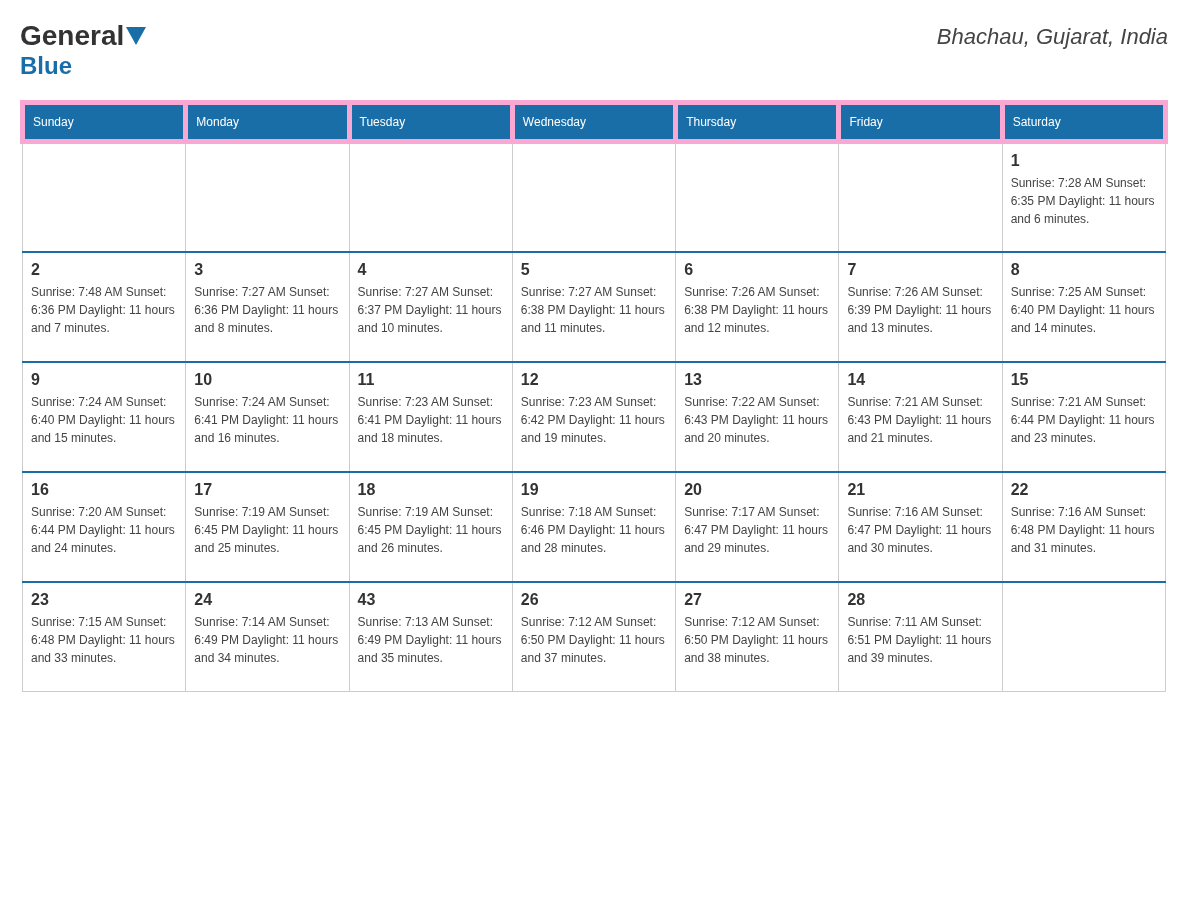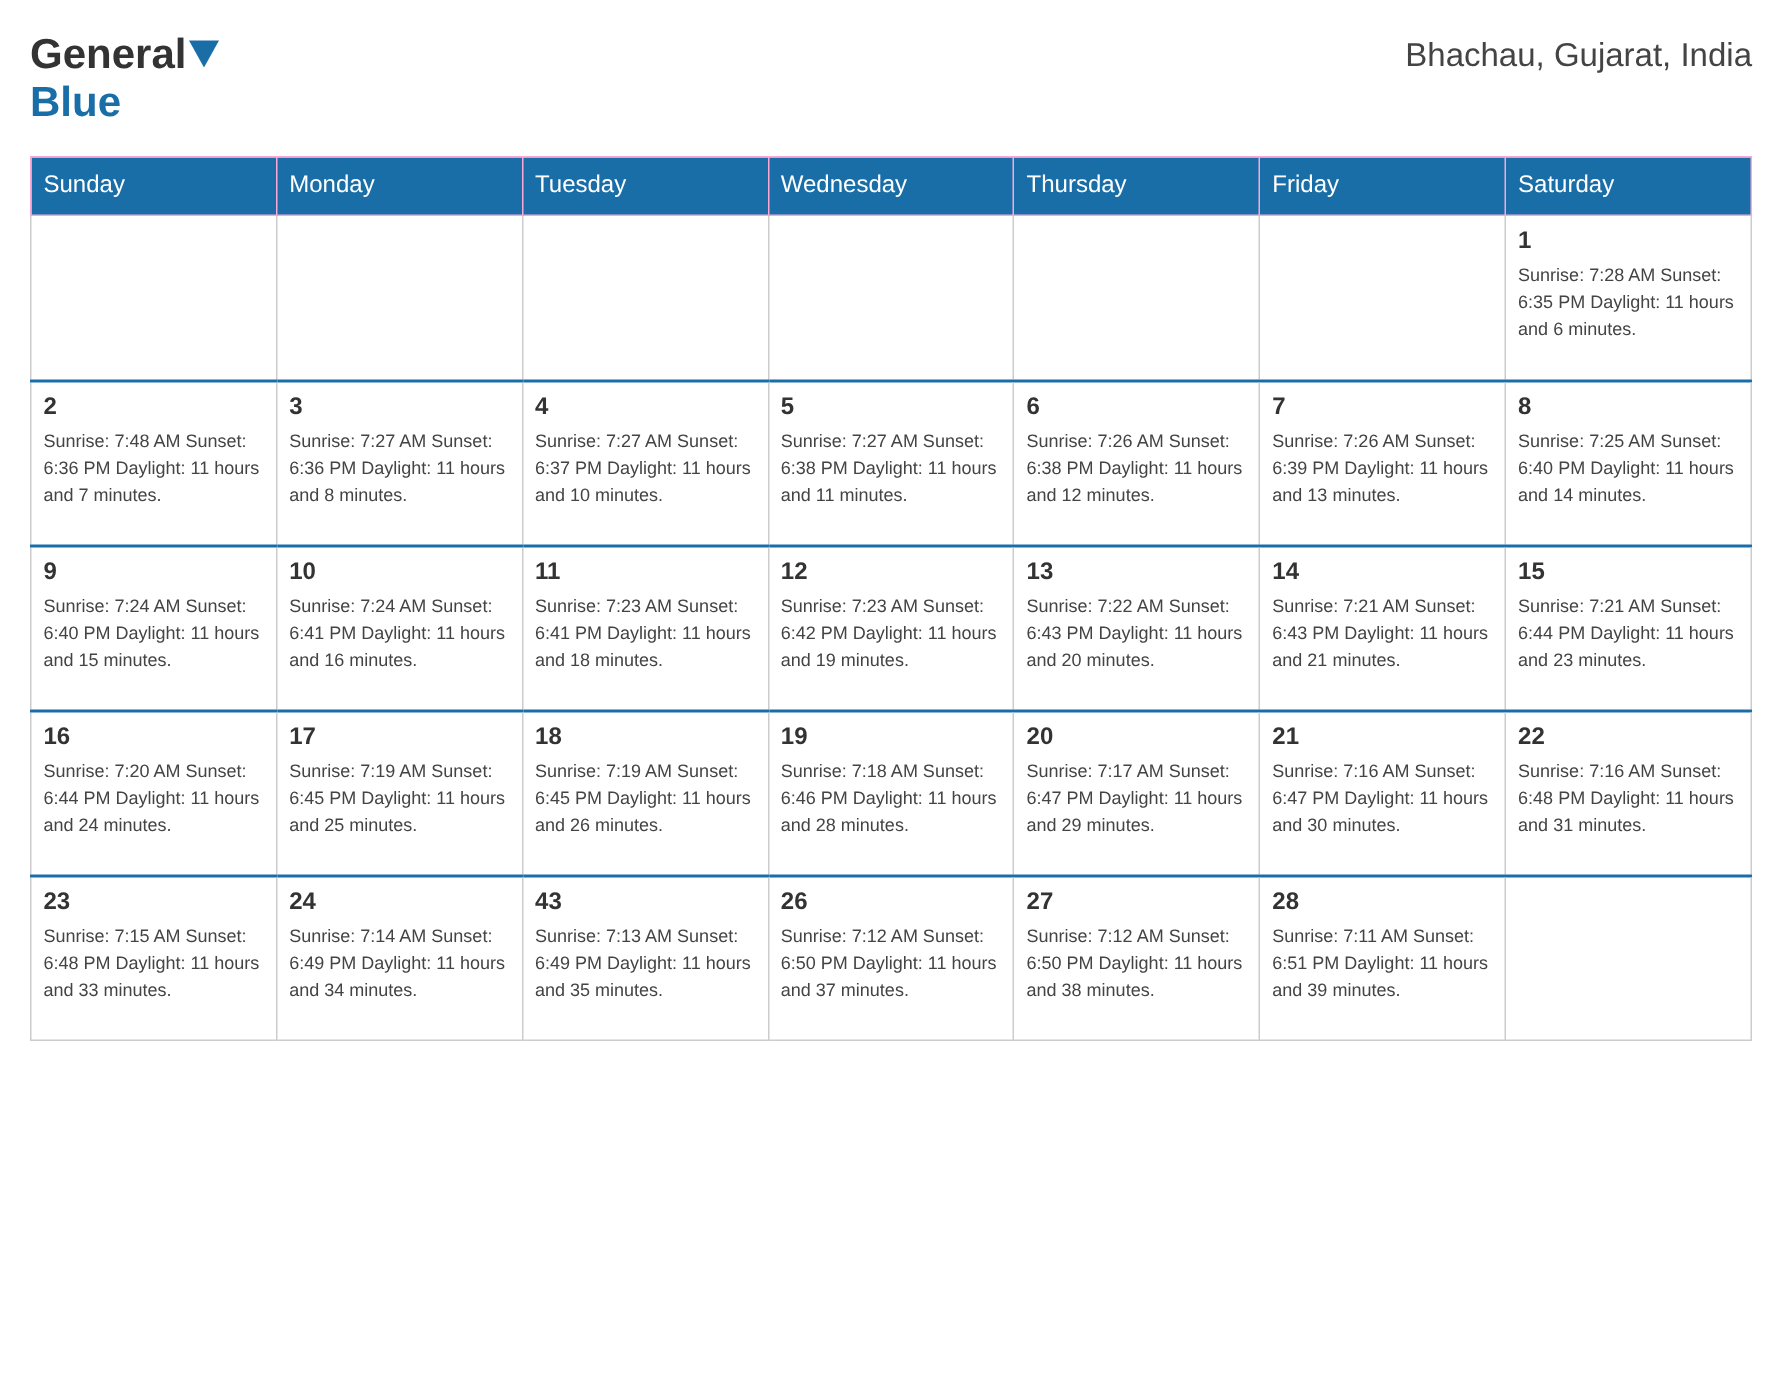--- a/index.html
+++ b/index.html
@@ -36,50 +36,51 @@
       width: 0;
       height: 0;
       border-left: 10px solid transparent;
       border-right: 10px solid transparent;
       border-top: 18px solid #1a6ea8;
       margin: 0 2px;
       vertical-align: middle;
     }
     .logo-blue {
       color: #1a6ea8;
-      font-size: 28px;
+      font-size: 24px;
       font-weight: bold;
     }
     .title-area {
       text-align: right;
     }
     .month-title {
       font-size: 52px;
       font-weight: bold;
       color: #222;
       line-height: 1.1;
     }
     .location-title {
       font-size: 22px;
       color: #444;
       margin-top: 4px;
+      font-style: italic;
     }
     .calendar-table {
       width: 100%;
       border-collapse: collapse;
       margin-top: 10px;
     }
     .calendar-table th {
       background-color: #1a6ea8;
       color: #fff;
       padding: 10px 8px;
       text-align: left;
-      font-size: 16px;
+      font-size: 12px;
       font-weight: normal;
-      border: 1px solid #f9a8d4;
+      border: 5px solid #f9a8d4;
     }
     .calendar-table td {
       border: 1px solid #ccc;
       vertical-align: top;
       padding: 8px;
       width: 14.285%;
       min-height: 110px;
       height: 110px;
     }
     .day-number {

